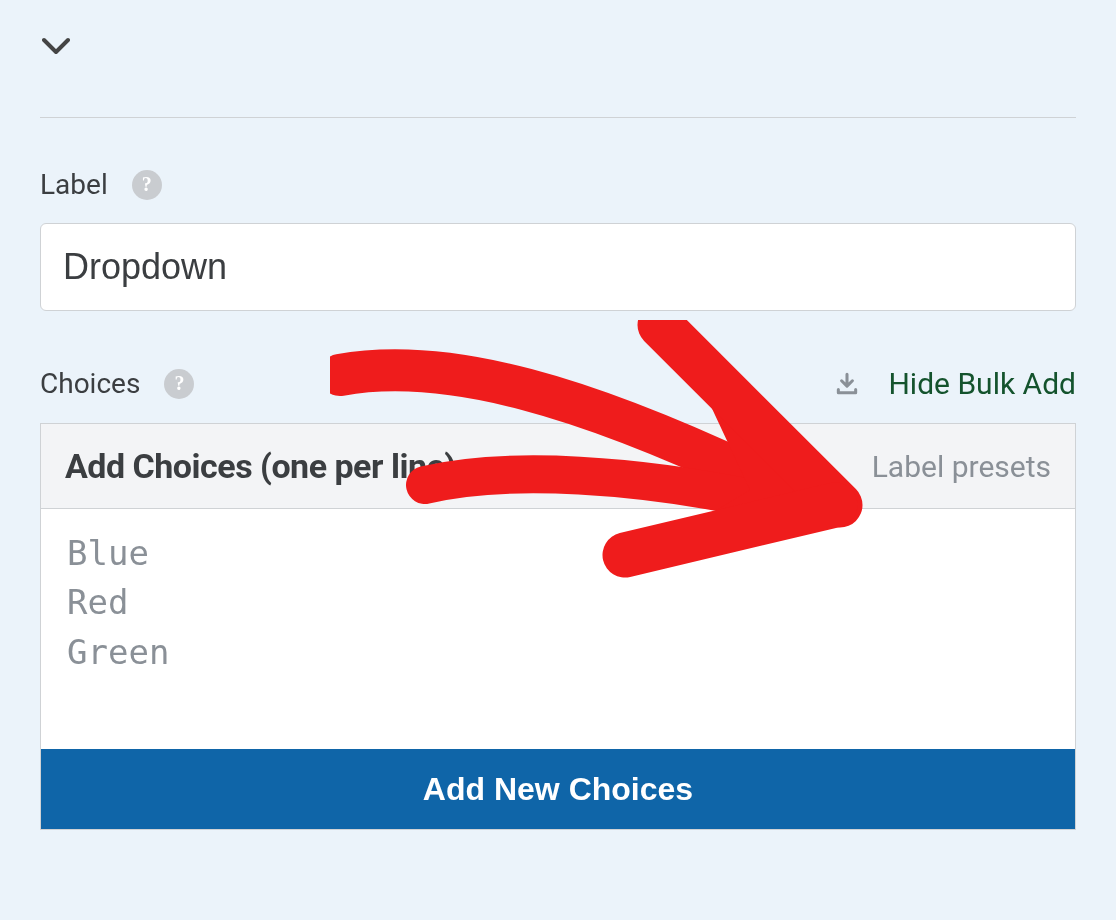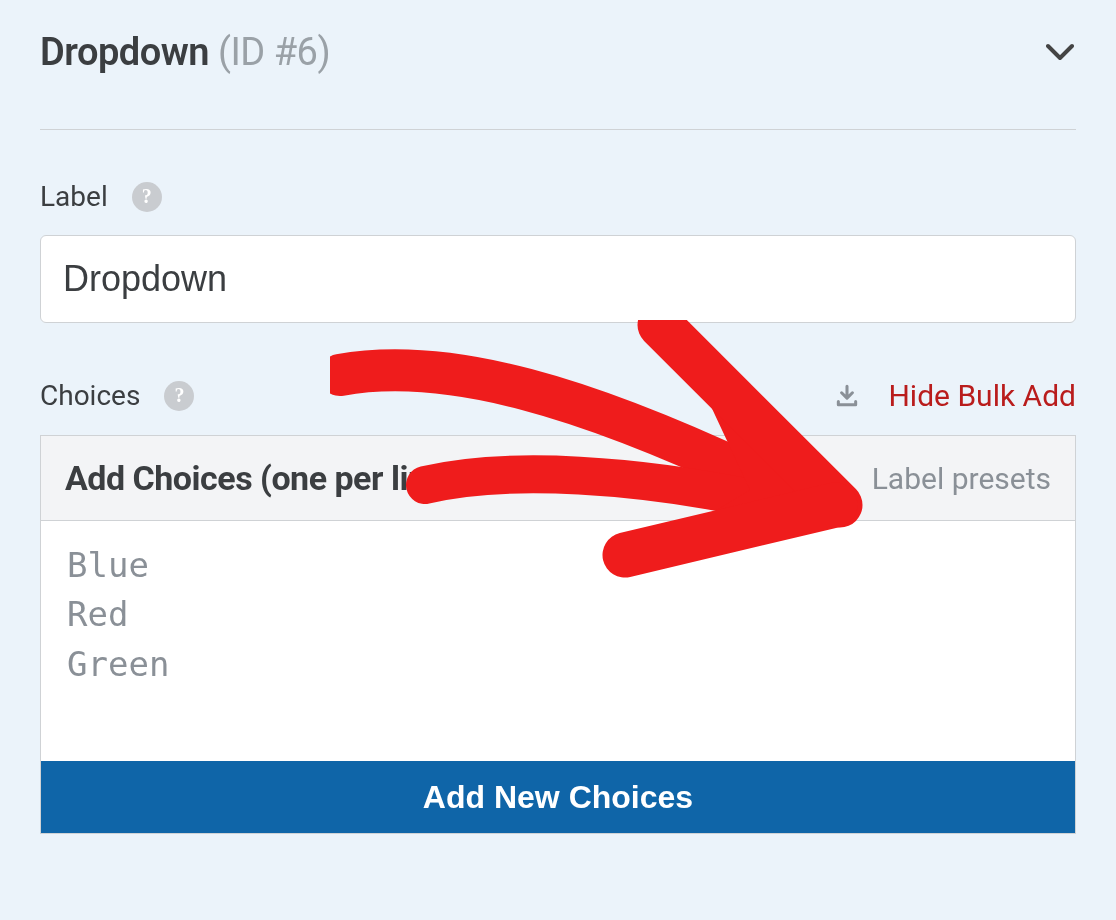--- a/index.html
+++ b/index.html
@@ -82,21 +82,21 @@
   .choices-left {
     display: flex;
     align-items: center;
     gap: 24px;
     justify-content: space-between;
   }
   .hide-bulk {
     display: flex;
     align-items: center;
     gap: 28px;
-    color: #b91c1c;
+    color: #14532d;
     font-size: 30px;
     cursor: pointer;
   }
   .hide-bulk svg { flex-shrink: 0; }
   .bulk-panel {
     border: 1px solid #cfd2d5;
     background: #fff;
     overflow: hidden;
   }
   .bulk-header {
@@ -131,21 +131,21 @@
     color: #8a9097;
     outline: none;
     display: block;
     background: #fff;
   }
   .bulk-textarea::placeholder {
     color: #8a9097;
   }
   .add-btn {
     width: 100%;
-    height: 72px;
+    height: 80px;
     background: #0f65a8;
     color: #fff;
     font-size: 32px;
     font-weight: 600;
     border: none;
     cursor: pointer;
     display: flex;
     align-items: center;
     justify-content: center;
   }
@@ -156,24 +156,20 @@
     pointer-events: none;
   }
 </style>
 </head>
 <body>
 
 
 
 
 <div class="panel-header">
-  <div class="panel-title">
-    <span>Dropdown</span>
-    <span class="panel-id">(ID #6)</span>
-  </div>
   <div class="chevron-wrap">
     <svg width="28" height="18" viewBox="0 0 28 18">
       <path d="M2 3 L14 15 L26 3" stroke="#444" stroke-width="4" fill="none" stroke-linecap="round" stroke-linejoin="round"></path>
     </svg>
   </div>
 </div>
 
 
 <div class="field-label-row">
   <span class="field-label-text">Label</span>

